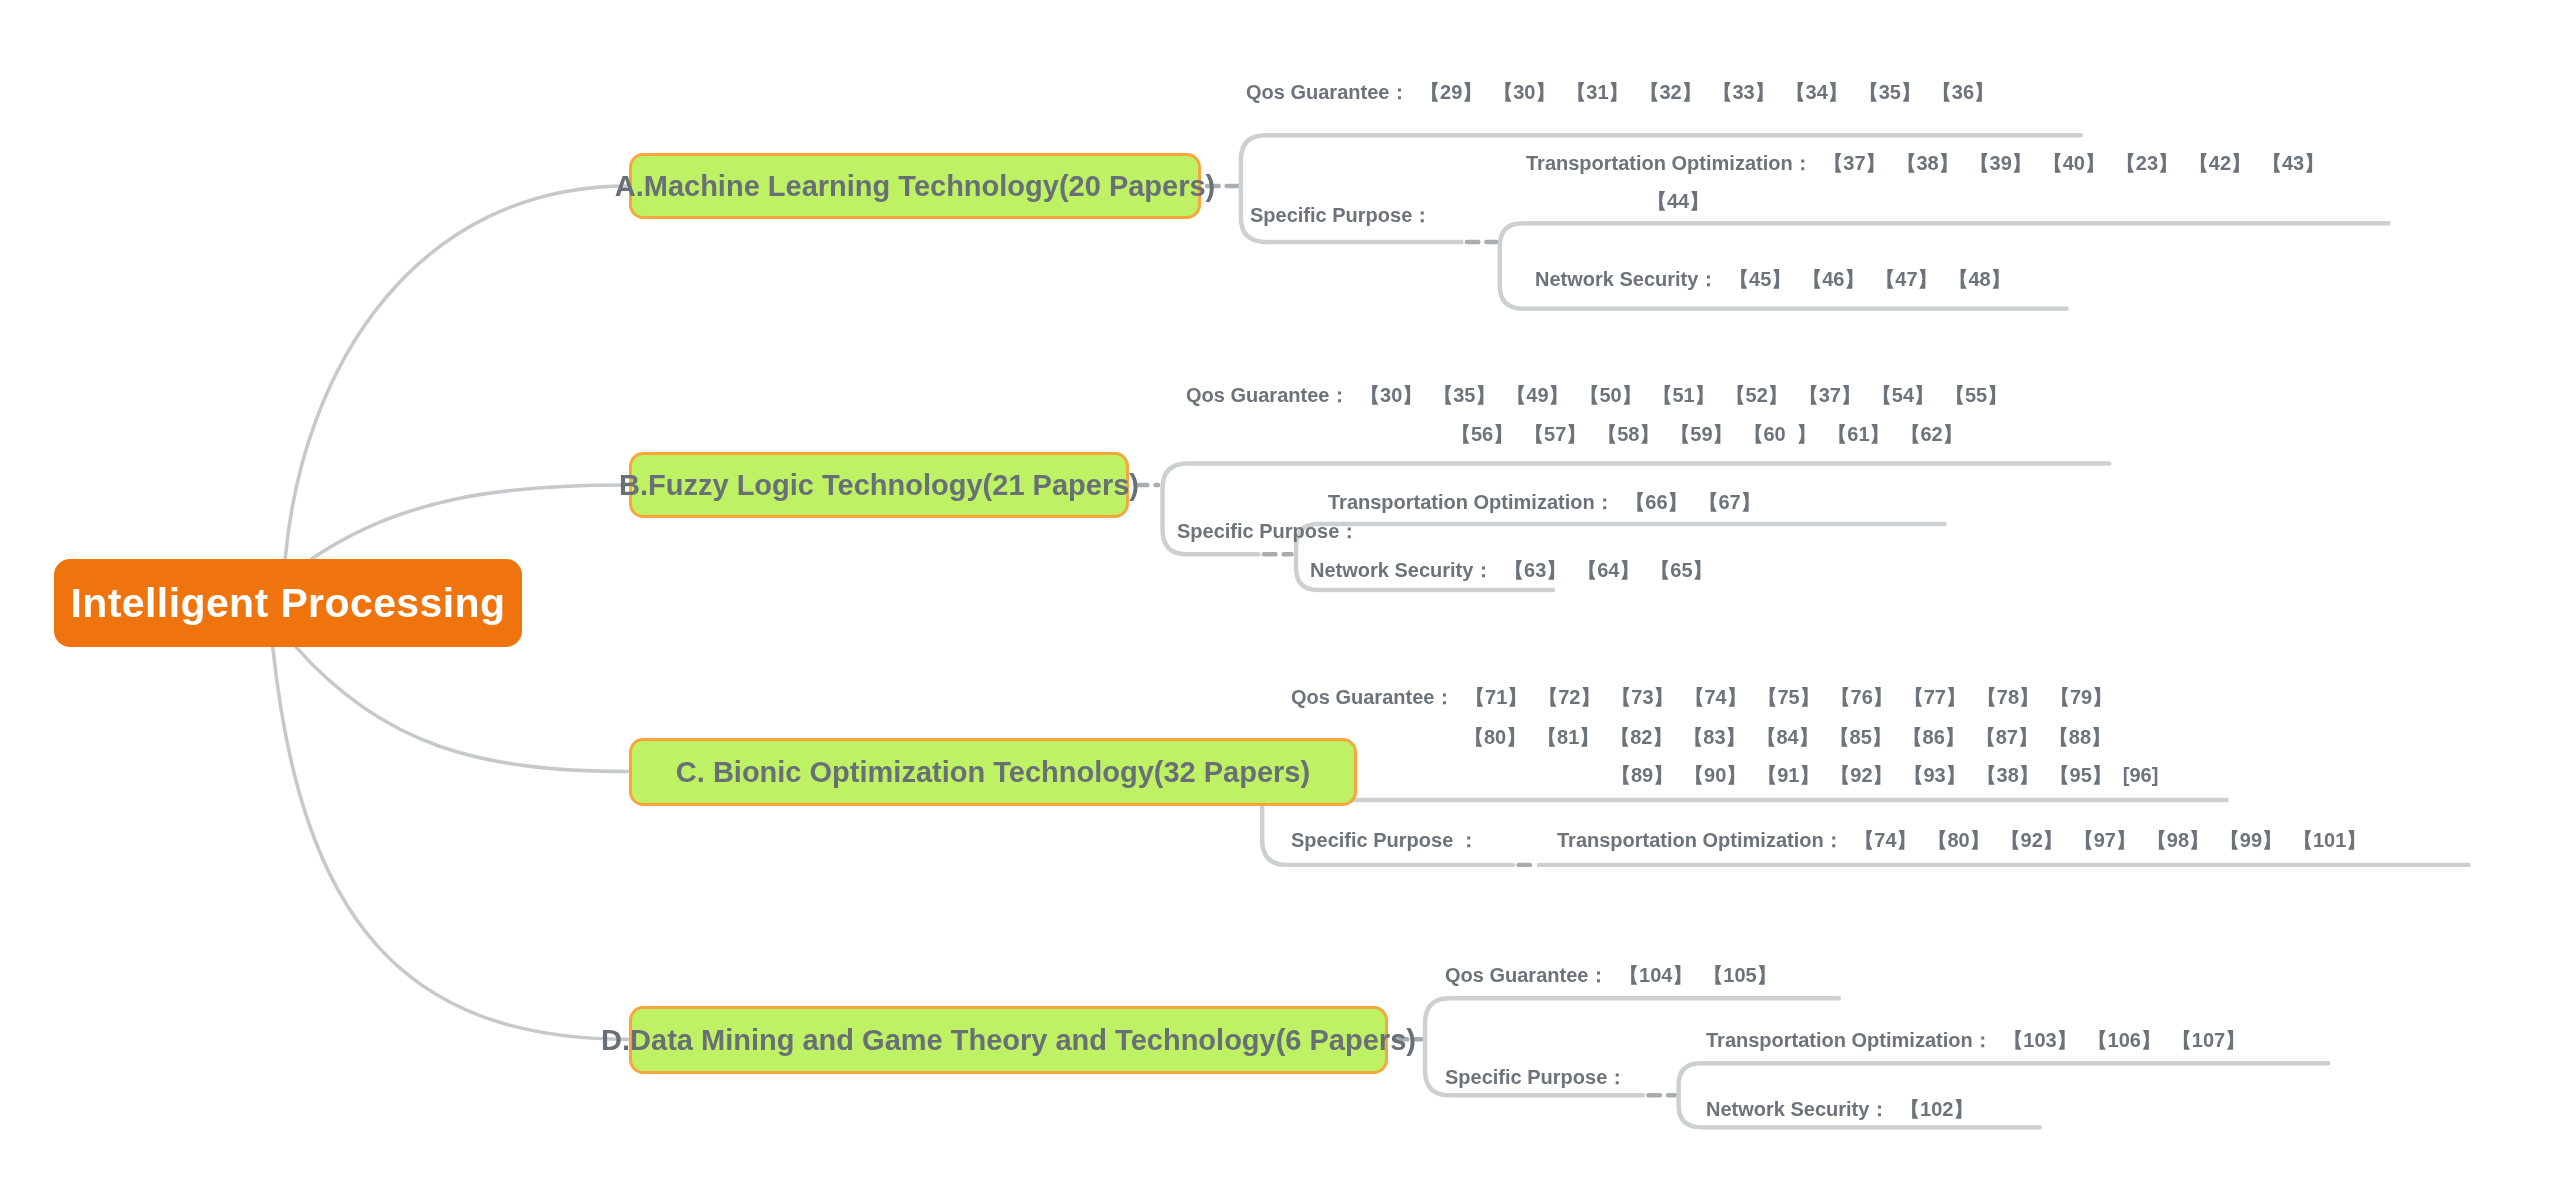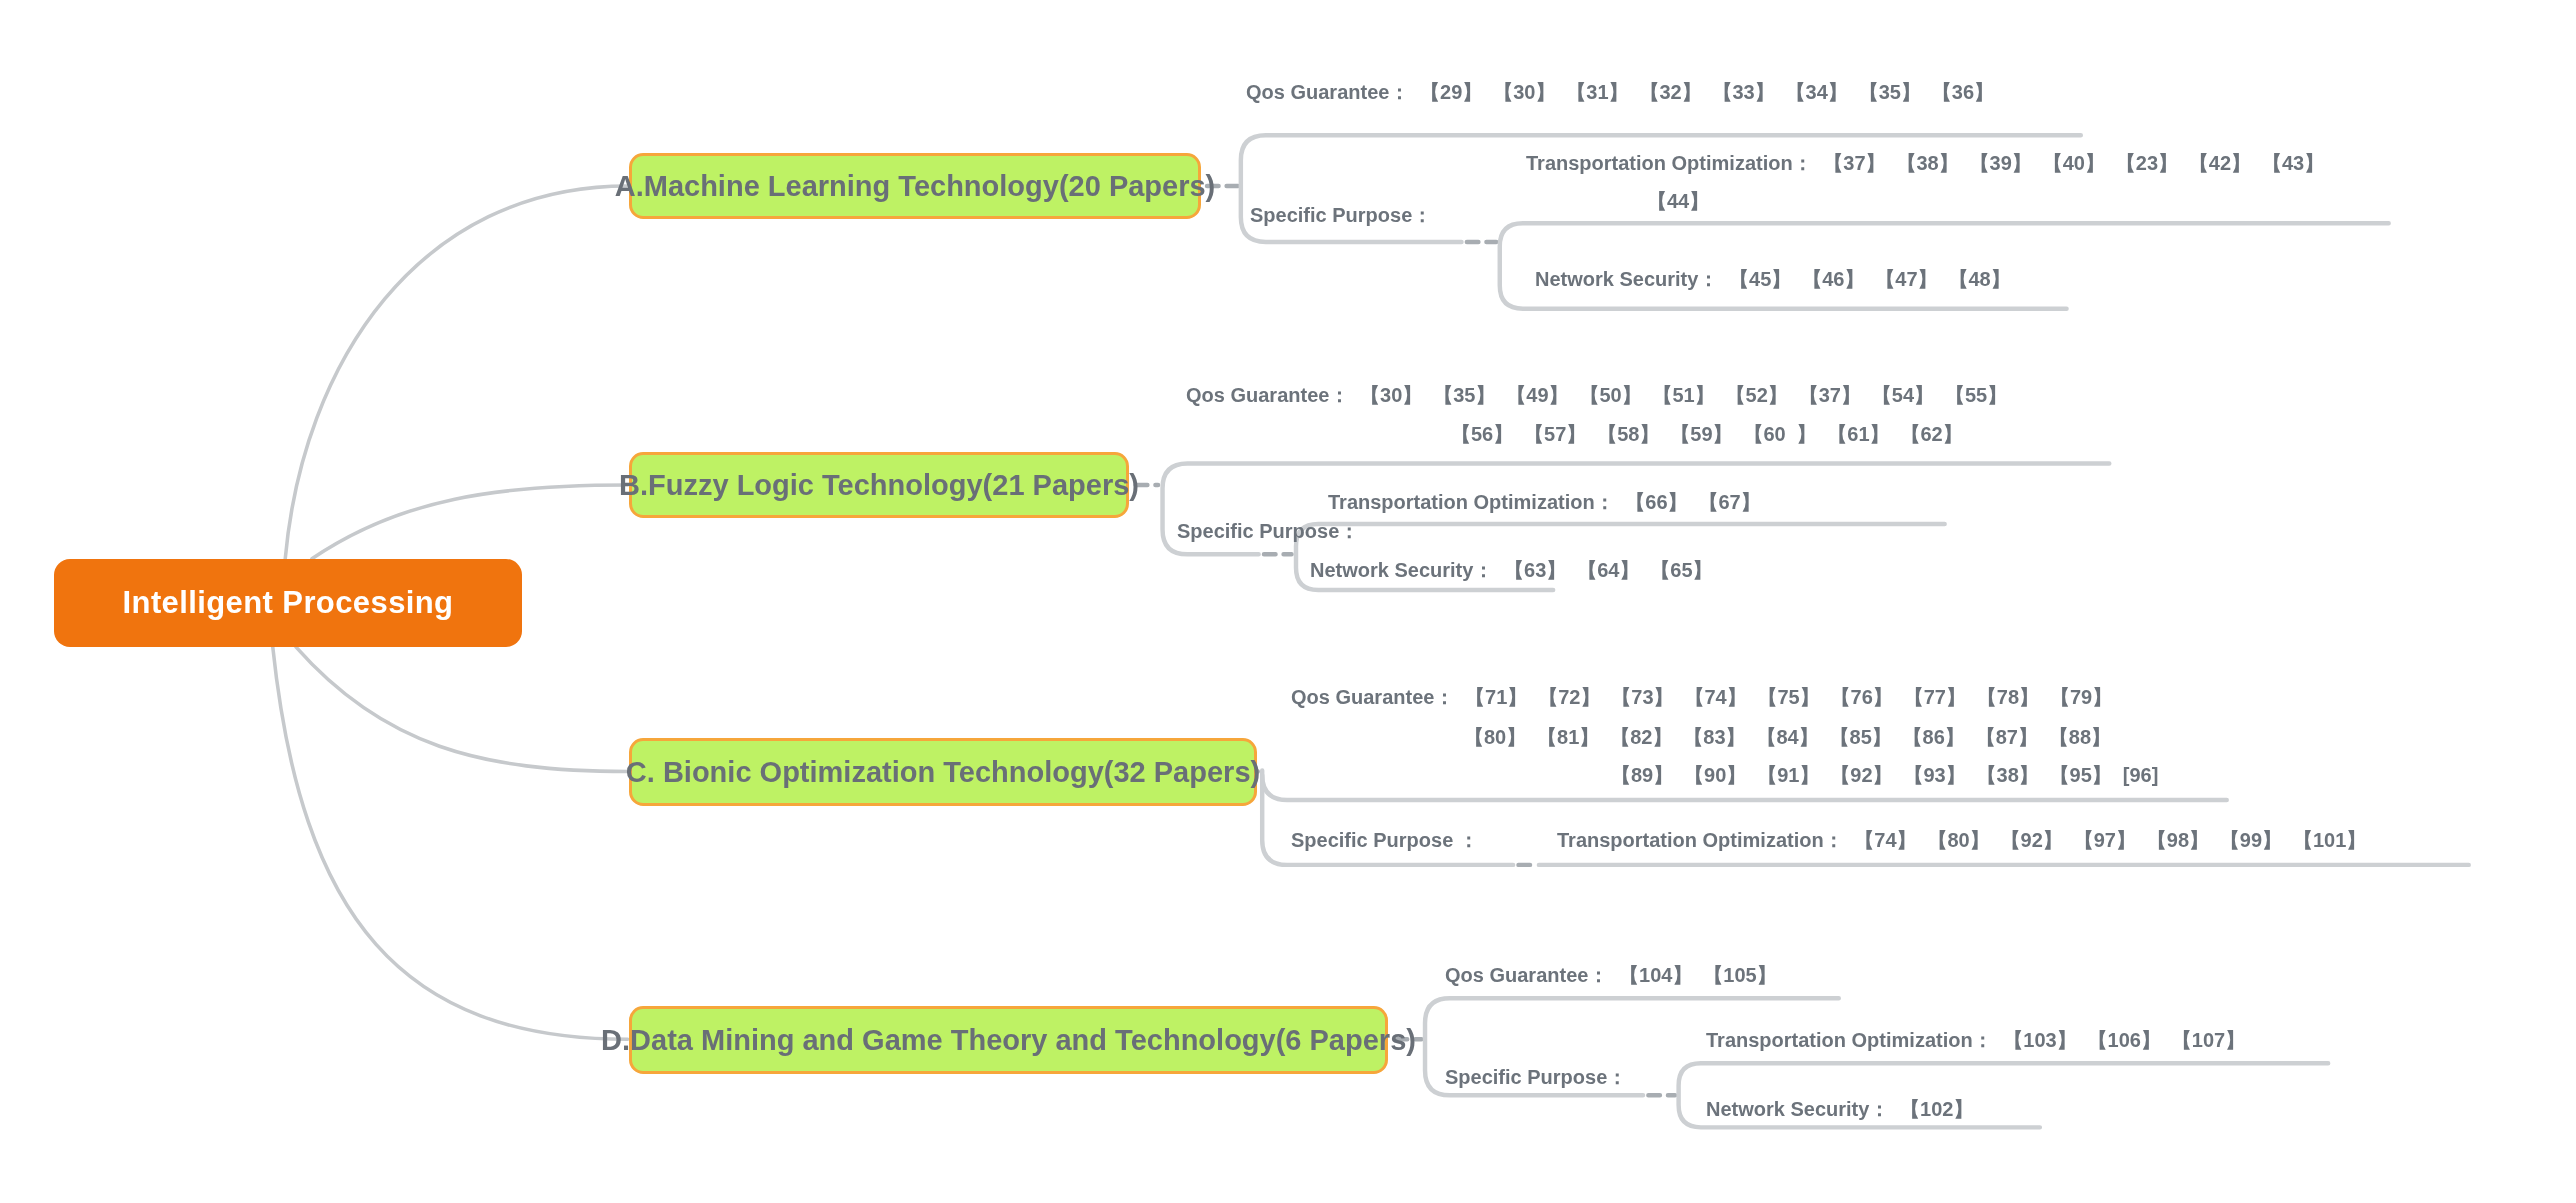--- a/index.html
+++ b/index.html
@@ -8,31 +8,31 @@
     width:2576px;height:1203px;
     background:#ffffff;
     font-family:"Liberation Sans","DejaVu Sans",sans-serif;
     overflow:hidden;
   }
   svg.wires{position:absolute;left:0;top:0;z-index:1;}
   .root-node{
     position:absolute;left:54px;top:559px;width:468px;height:88px;
     background:#F0740E;border-radius:16px;z-index:3;
     display:flex;align-items:center;justify-content:center;
-    color:#ffffff;font-size:31px;font-weight:600;letter-spacing:0.4px;
+    color:#ffffff;font-size:41px;font-weight:600;letter-spacing:0.4px;
   }
   .branch-node{
     position:absolute;z-index:3;background:#bef264;
     border:3.6px solid #F6A63B;border-radius:14.2px;box-sizing:border-box;
     display:flex;align-items:center;justify-content:center;
     color:#696F77;font-size:29px;font-weight:600;white-space:nowrap;
   }
   .node-a{left:629px;top:153px;width:572px;height:66px;}
   .node-b{left:629px;top:452px;width:500px;height:66px;}
-  .node-c{left:629px;top:738px;width:628px;height:68px;}
+  .node-c{left:629px;top:738px;width:728px;height:68px;}
   .node-d{left:629px;top:1006px;width:759px;height:68px;}
   .row{
     position:absolute;z-index:2;white-space:nowrap;
     color:#6C737B;font-size:20px;font-weight:600;line-height:1.25;
   }
   .row .lbl{margin-right:10.7px;}
   .row .nums{word-spacing:5.3px;}
 </style>
 </head>
 <body>

